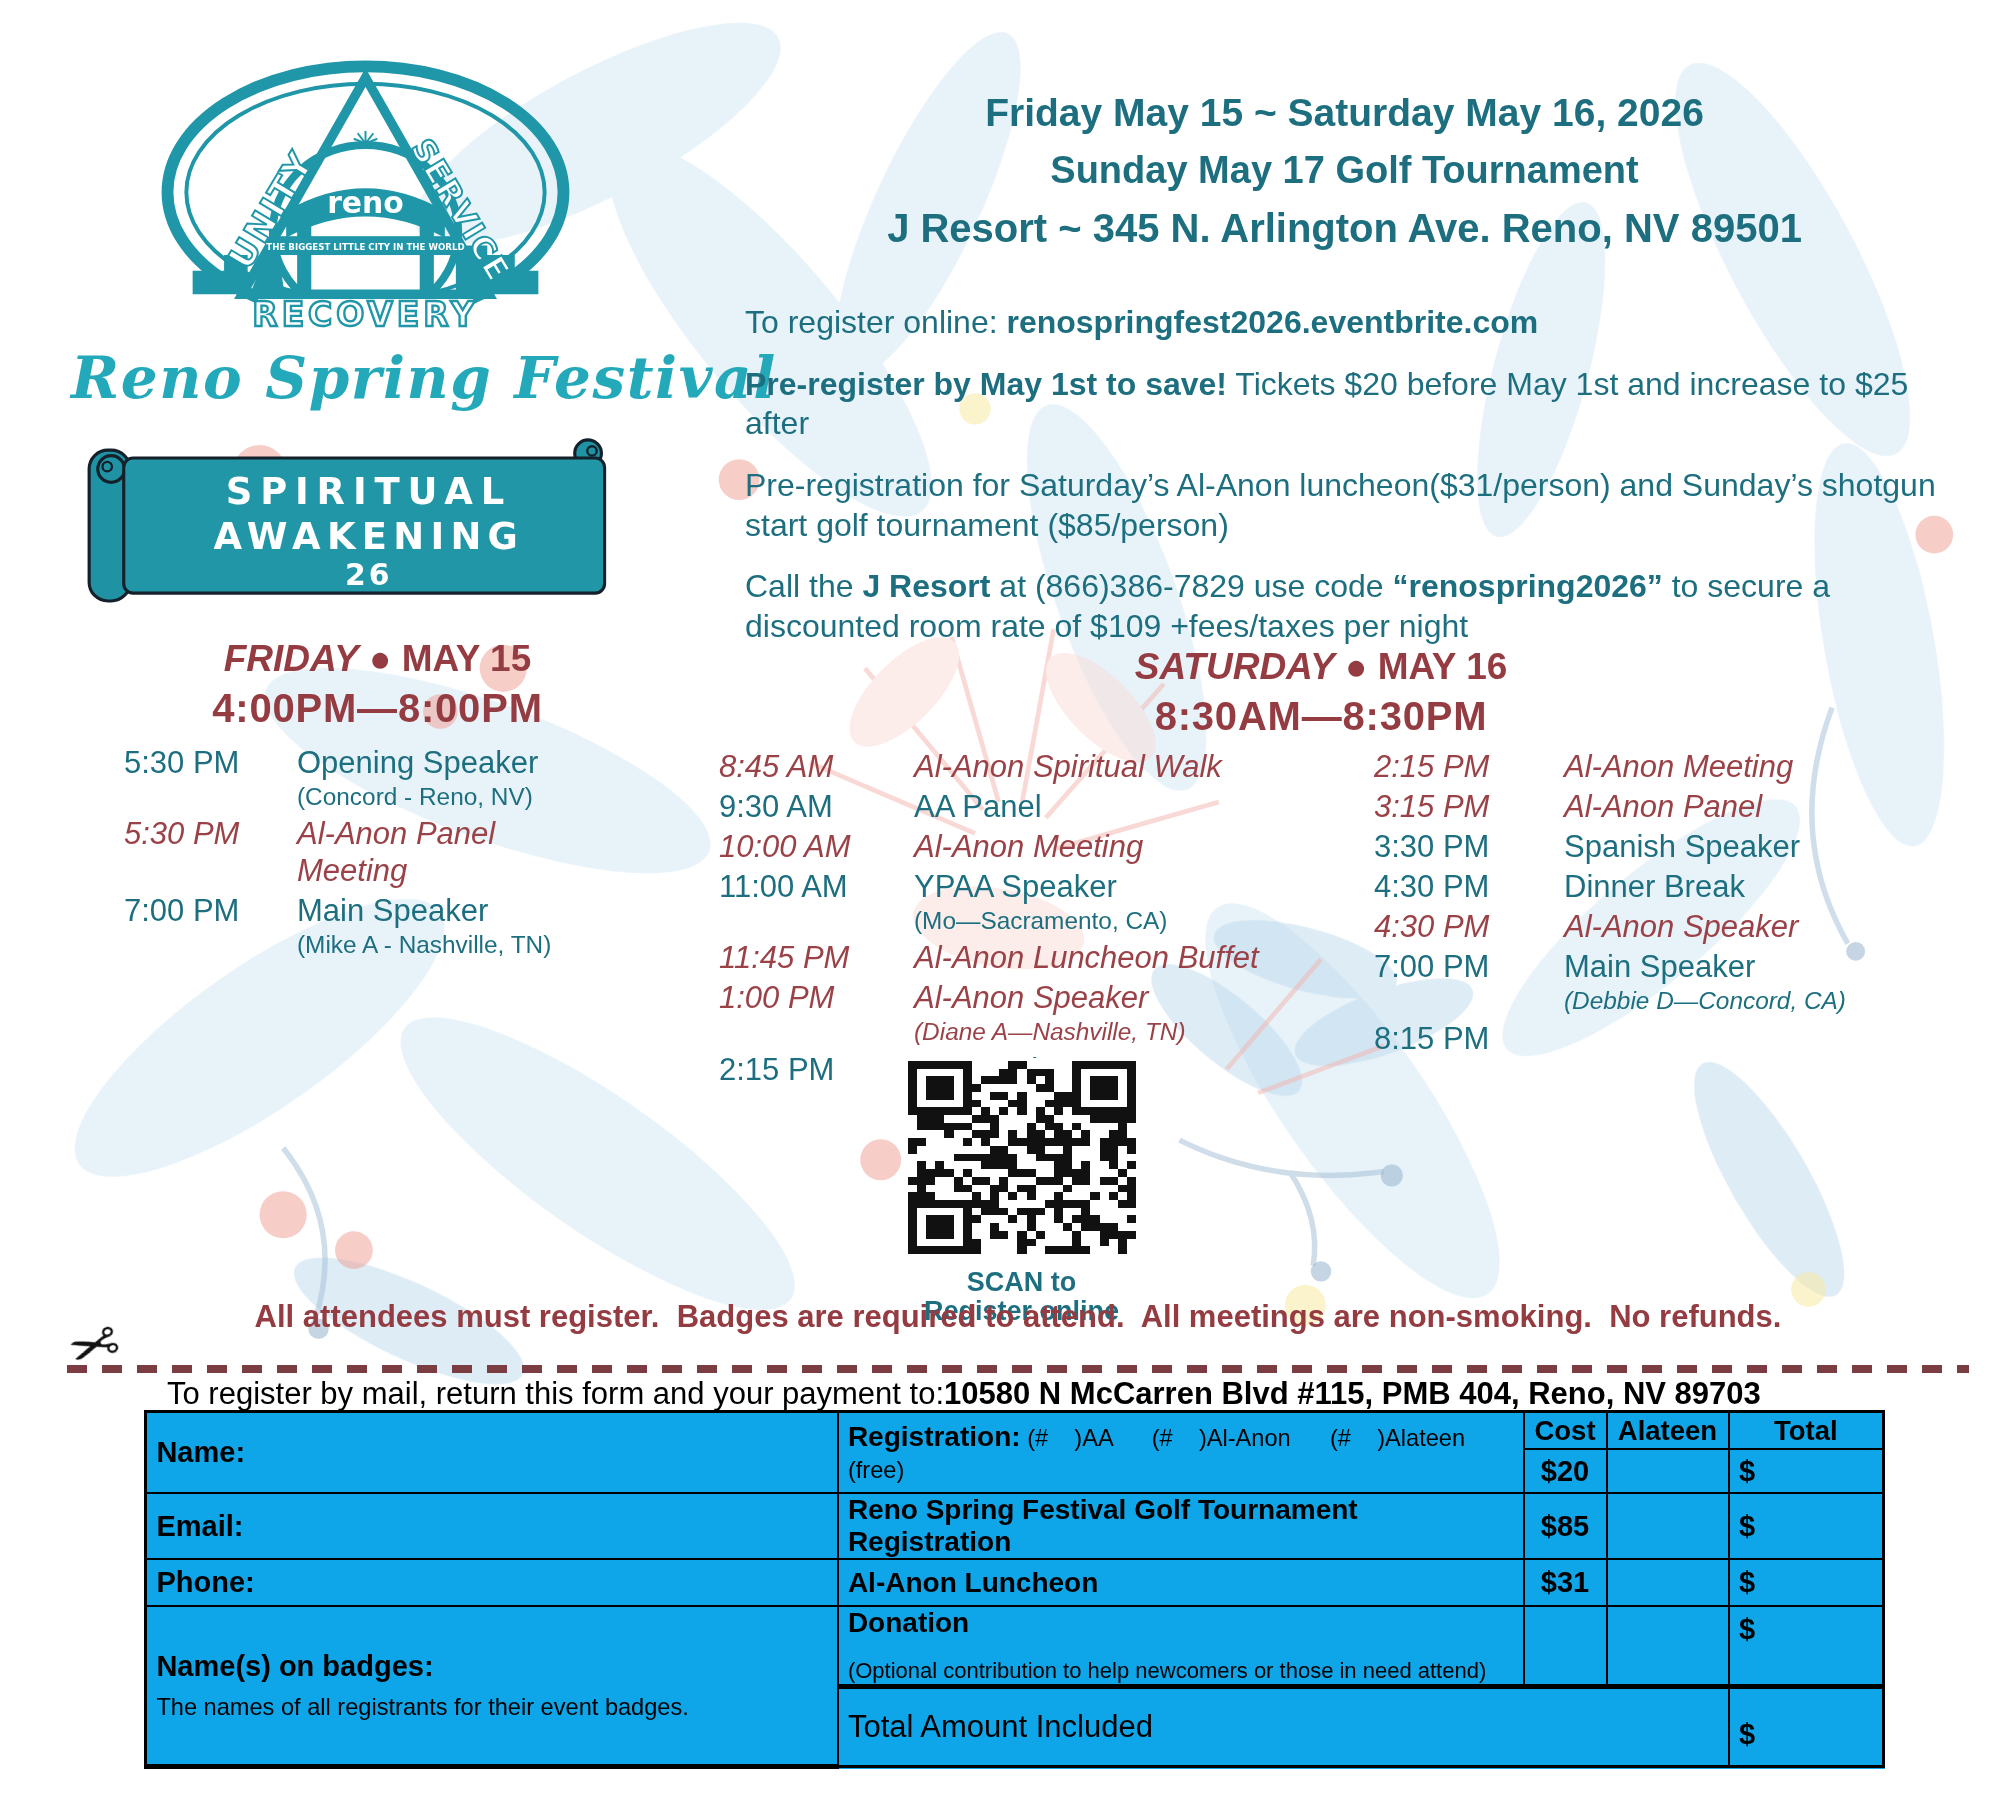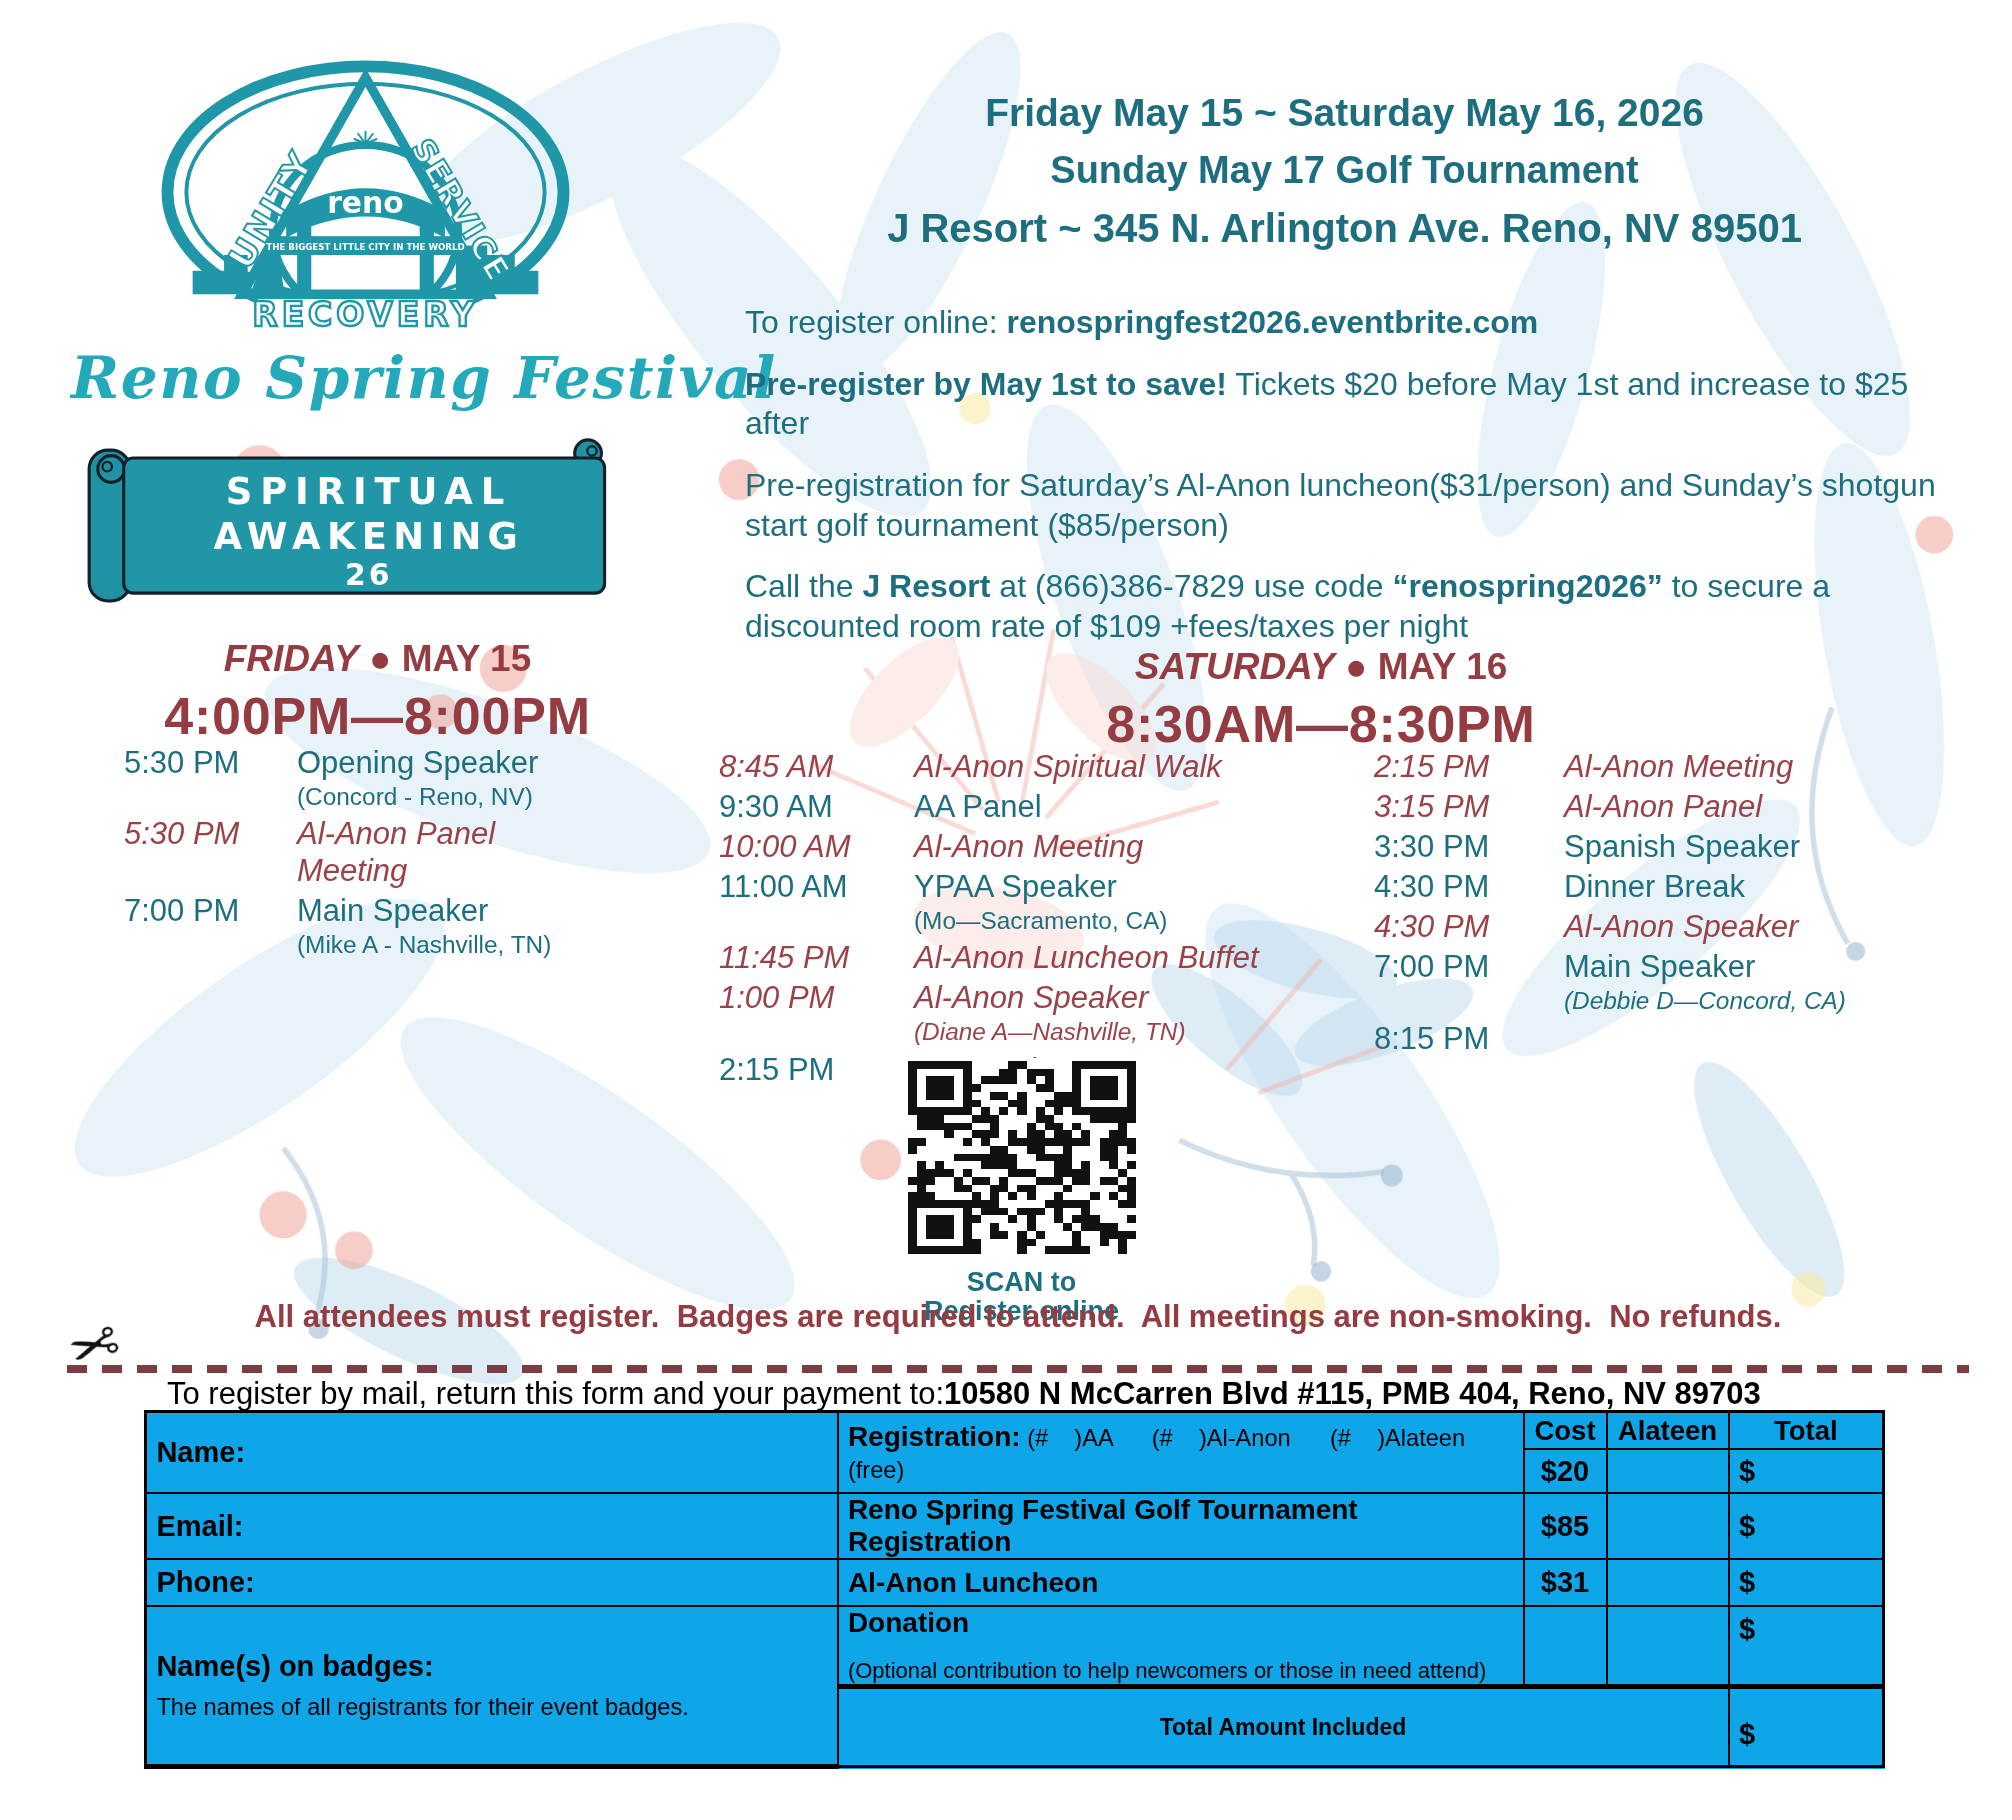--- a/index.html
+++ b/index.html
@@ -17,21 +17,21 @@
     left:71px;top:344px;width:676px;text-align:center;
     font-family:"DejaVu Serif", serif;font-style:italic;font-weight:bold;
     font-size:58px;color:#23a9ba;letter-spacing:1.6px;white-space:nowrap;
   }
   
   #banner{left:81px;top:425px;width:560px;height:198px;}
   
   .day-head{text-align:center;color:#943c41;}
   .day-head .l1{font-size:37px;font-weight:bold;}
   .day-head .day{font-style:italic;}
-  .day-head .l2{font-size:52px;font-weight:bold;letter-spacing:0.8px;margin-top:6.3px;}
+  .day-head .l2{font-size:40px;font-weight:bold;letter-spacing:0.8px;margin-top:6.3px;}
   #friday-head{left:110px;top:638px;width:535px;}
   #saturday-head{left:1030px;top:646px;width:582px;}
   
   #event-head{left:739px;top:91px;width:1211px;text-align:center;color:#1d6f80;font-weight:bold;}
   #event-head .h1{font-size:39px;margin-bottom:14px;}
   #event-head .h2{font-size:38px;margin-bottom:14px;}
   #event-head .h3{font-size:40px;}
   
   #info{left:745px;top:303px;width:1203px;color:#1d6f80;font-size:32px;line-height:1.24;}
   #info p{margin:0 0 22px 0;}
@@ -79,21 +79,21 @@
   .reg-detail{font-weight:normal;font-size:23.6px;white-space:pre-wrap;}
   td.cost{font-weight:bold;font-size:29px;text-align:center;padding:0 1.6px;}
   td.tot{font-weight:bold;font-size:29px;vertical-align:middle;padding-left:6.3px;}
   td.tot.top{vertical-align:top;padding-top:6.3px;}
   td.tot.bot{vertical-align:bottom;padding-bottom:14px;}
   td.badges{vertical-align:top;padding-top:6.3px;}
   .badge-note{font-weight:normal;font-size:23.6px;margin-top:11px;}
   td.don{vertical-align:top;padding-top:6.3px;}
   .don-note{font-weight:normal;font-size:22px;margin-top:19px;}
   tr.donrow td{border-bottom:5.5px solid #000;}
-  td.total-label{font-weight:bold;font-size:23px;text-align:center;
+  td.total-label{font-weight:normal;font-size:31px;text-align:left;
                  vertical-align:bottom;padding-bottom:14px;padding-right:22px;}
 </style>
 </head>
 <body>
 
 <svg id="decor" viewBox="0 0 2560 2316">
   <g opacity="0.55" fill="#d4e8f4">
     <ellipse cx="760" cy="170" rx="260" ry="80" transform="rotate(-28 760 170)"></ellipse>
     <ellipse cx="980" cy="420" rx="300" ry="90" transform="rotate(50 980 420)"></ellipse>
     <ellipse cx="1180" cy="260" rx="240" ry="66" transform="rotate(-65 1180 260)"></ellipse>

